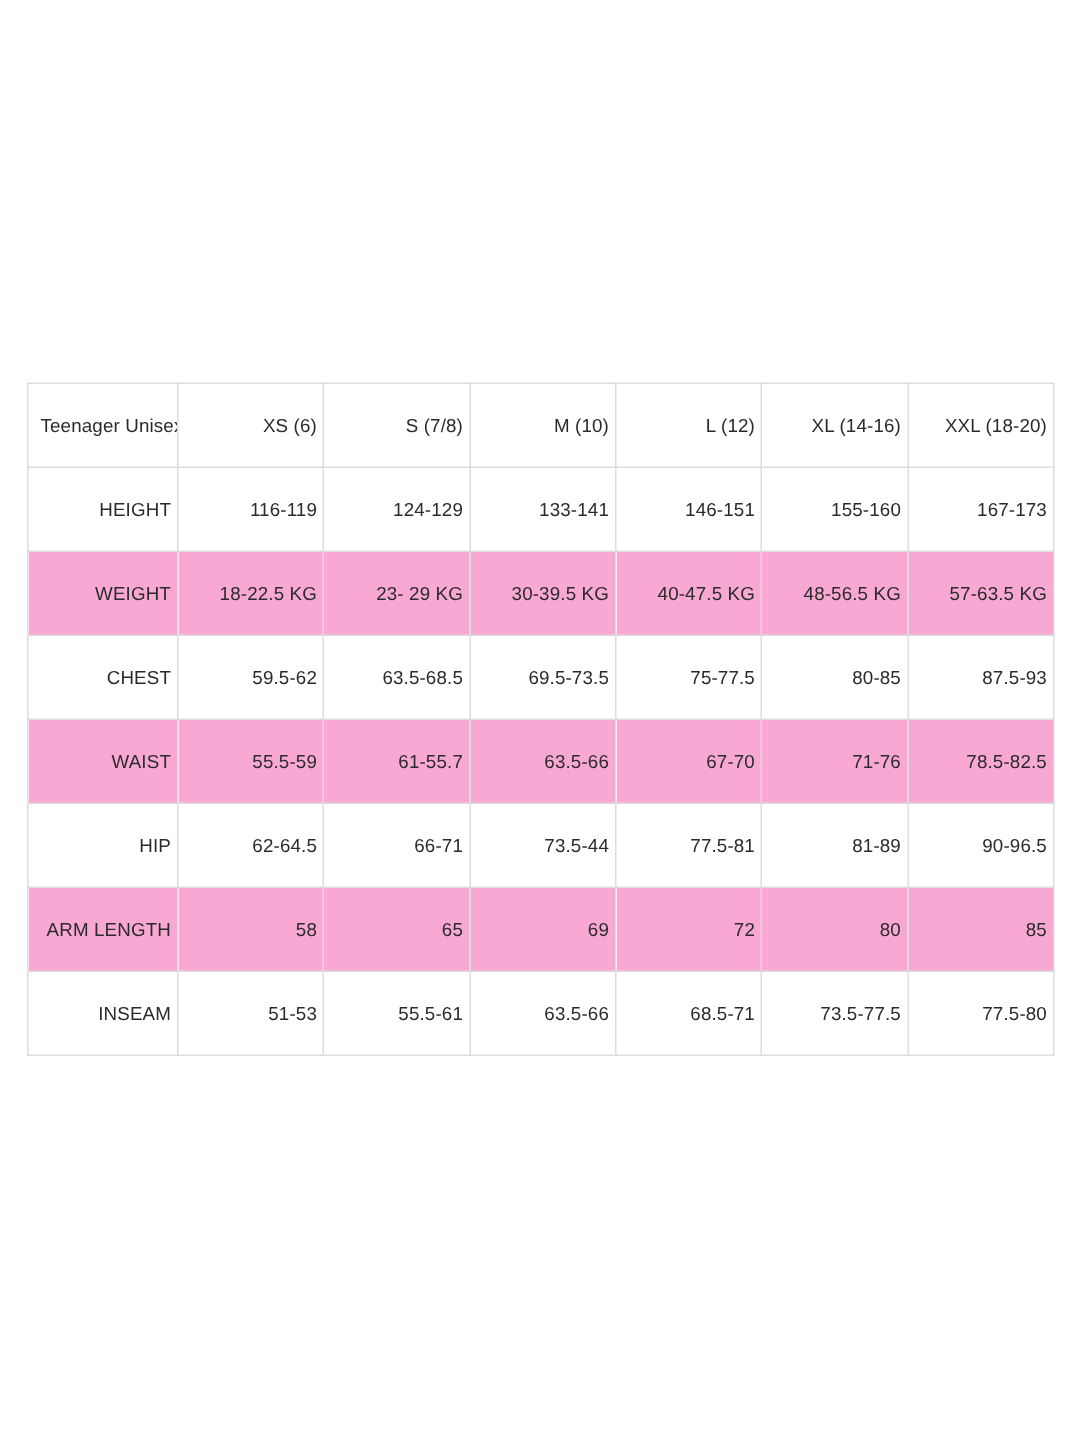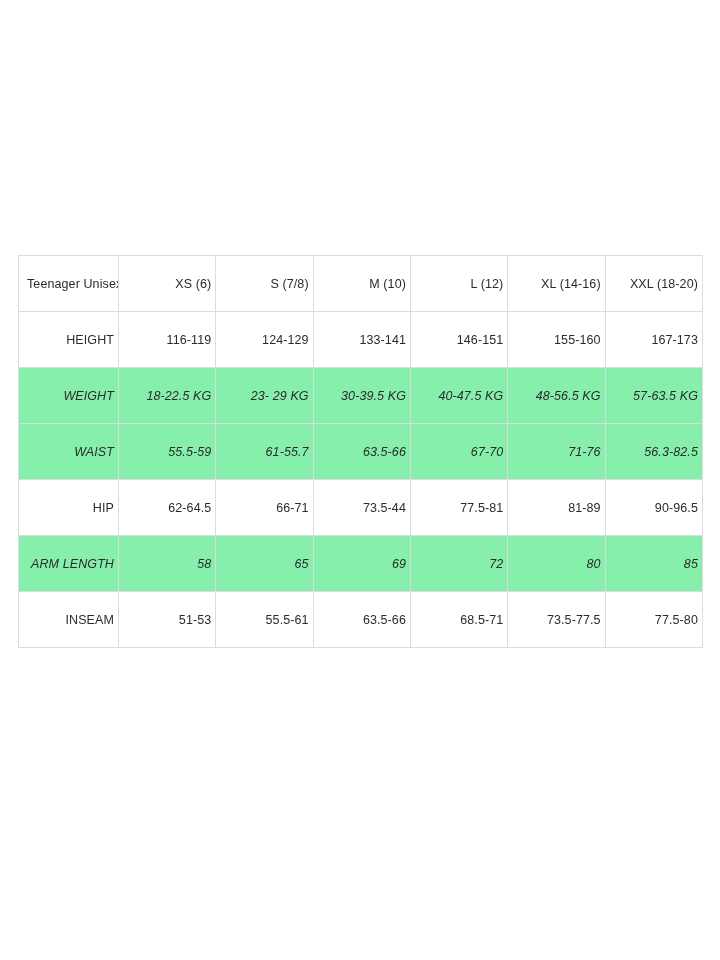--- a/index.html
+++ b/index.html
@@ -59,22 +59,21 @@
     height: 56px;
     font-size: 12.5px;
   }
 
   table.size-chart thead th.corner-head {
     text-align: left;
     padding-left: 8px;
   }
 
   table.size-chart tbody tr.shaded td {
-    background: #86efac;
-    font-style: italic;
+    background: #f9a8d4;
   }
 
   table.size-chart tbody tr td.row-label {
     text-align: right;
   }
 </style>
 </head>
 <body>
 
 <div class="page">
@@ -112,28 +111,37 @@
         </tr>
         <tr class="shaded">
           <td class="row-label">WEIGHT</td>
           <td>18-22.5 KG</td>
           <td>23- 29 KG</td>
           <td>30-39.5 KG</td>
           <td>40-47.5 KG</td>
           <td>48-56.5 KG</td>
           <td>57-63.5 KG</td>
         </tr>
+        <tr>
+          <td class="row-label">CHEST</td>
+          <td>59.5-62</td>
+          <td>63.5-68.5</td>
+          <td>69.5-73.5</td>
+          <td>75-77.5</td>
+          <td>80-85</td>
+          <td>87.5-93</td>
+        </tr>
         <tr class="shaded">
           <td class="row-label">WAIST</td>
           <td>55.5-59</td>
           <td>61-55.7</td>
           <td>63.5-66</td>
           <td>67-70</td>
           <td>71-76</td>
-          <td>56.3-82.5</td>
+          <td>78.5-82.5</td>
         </tr>
         <tr>
           <td class="row-label">HIP</td>
           <td>62-64.5</td>
           <td>66-71</td>
           <td>73.5-44</td>
           <td>77.5-81</td>
           <td>81-89</td>
           <td>90-96.5</td>
         </tr>

